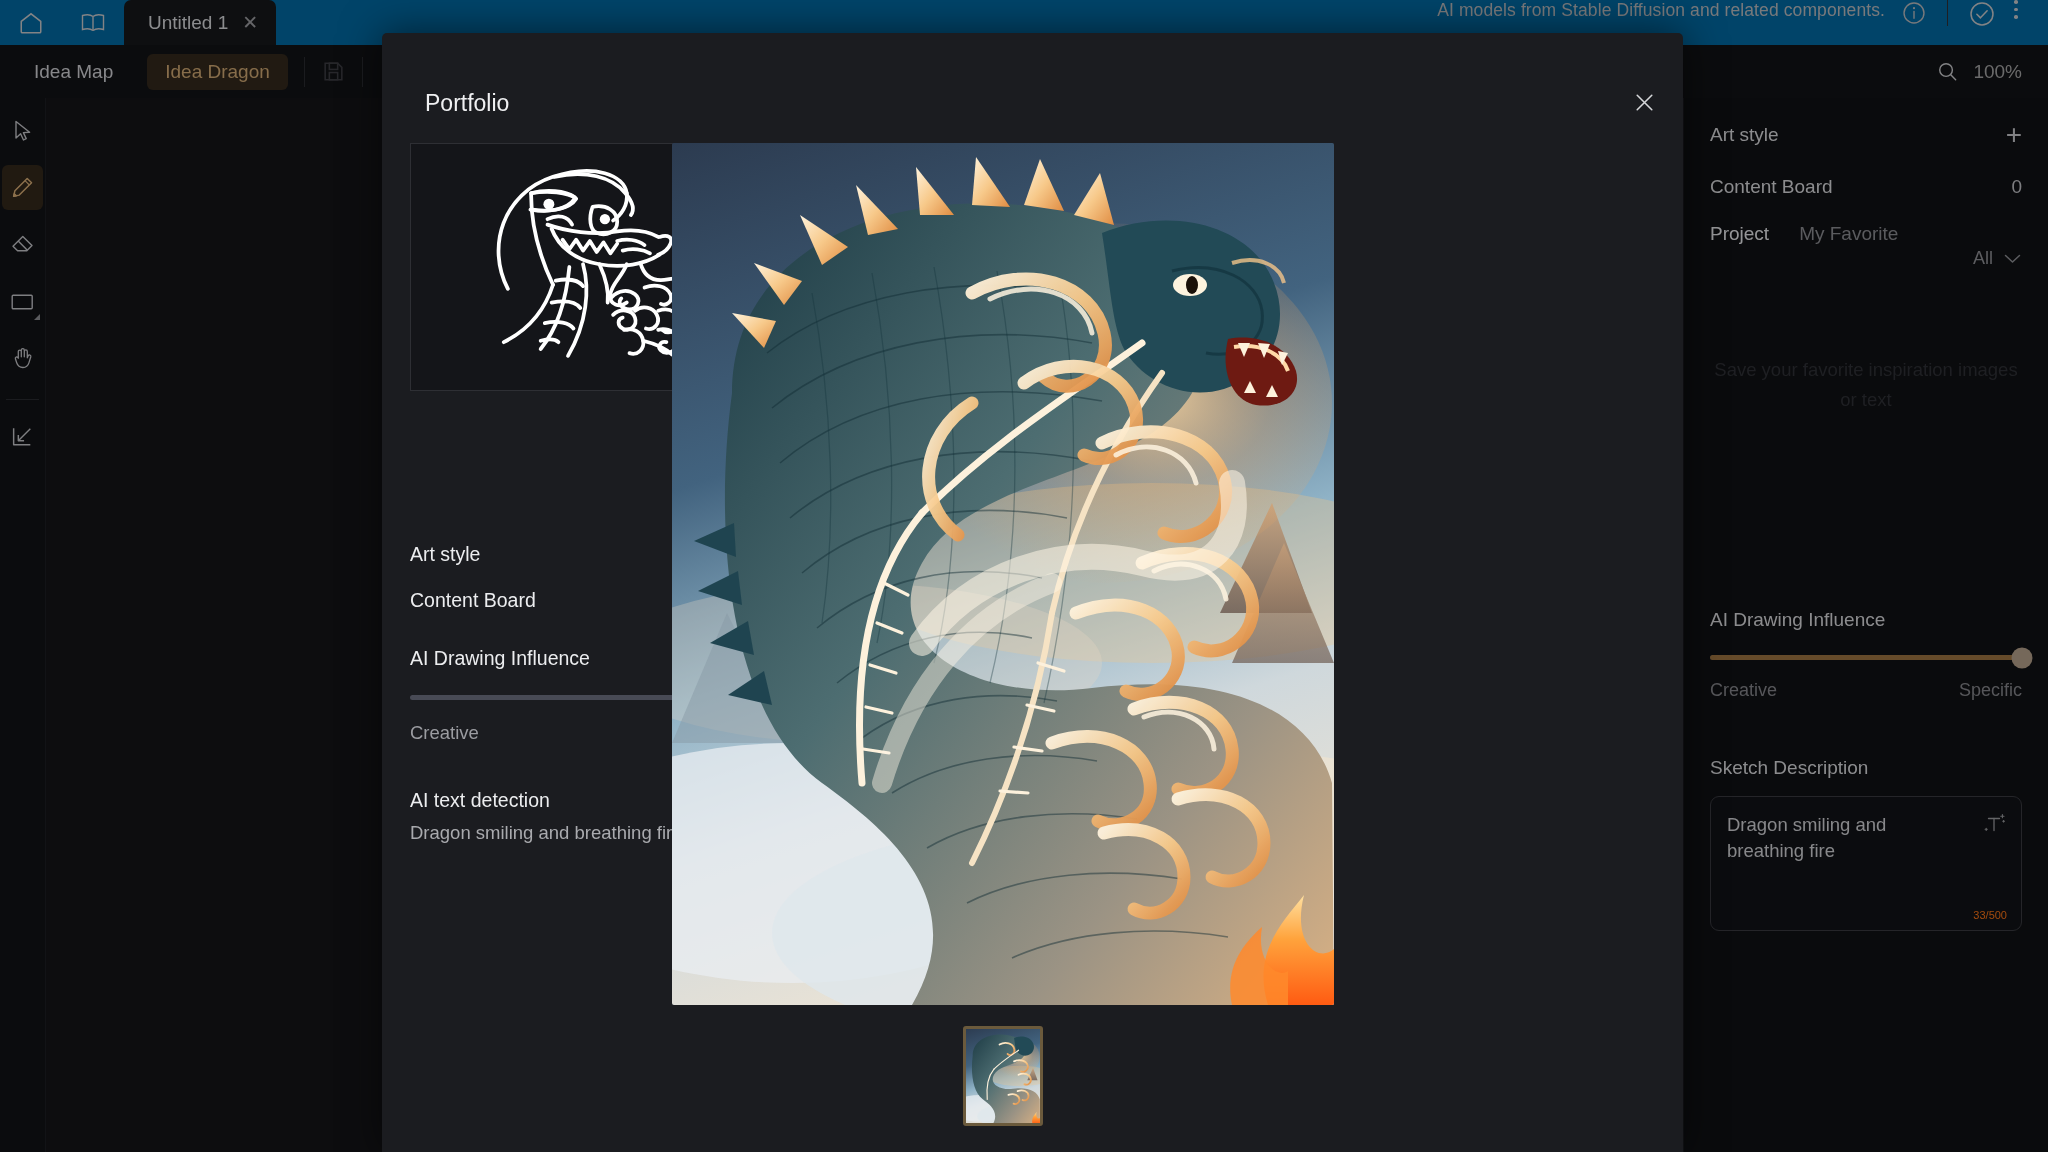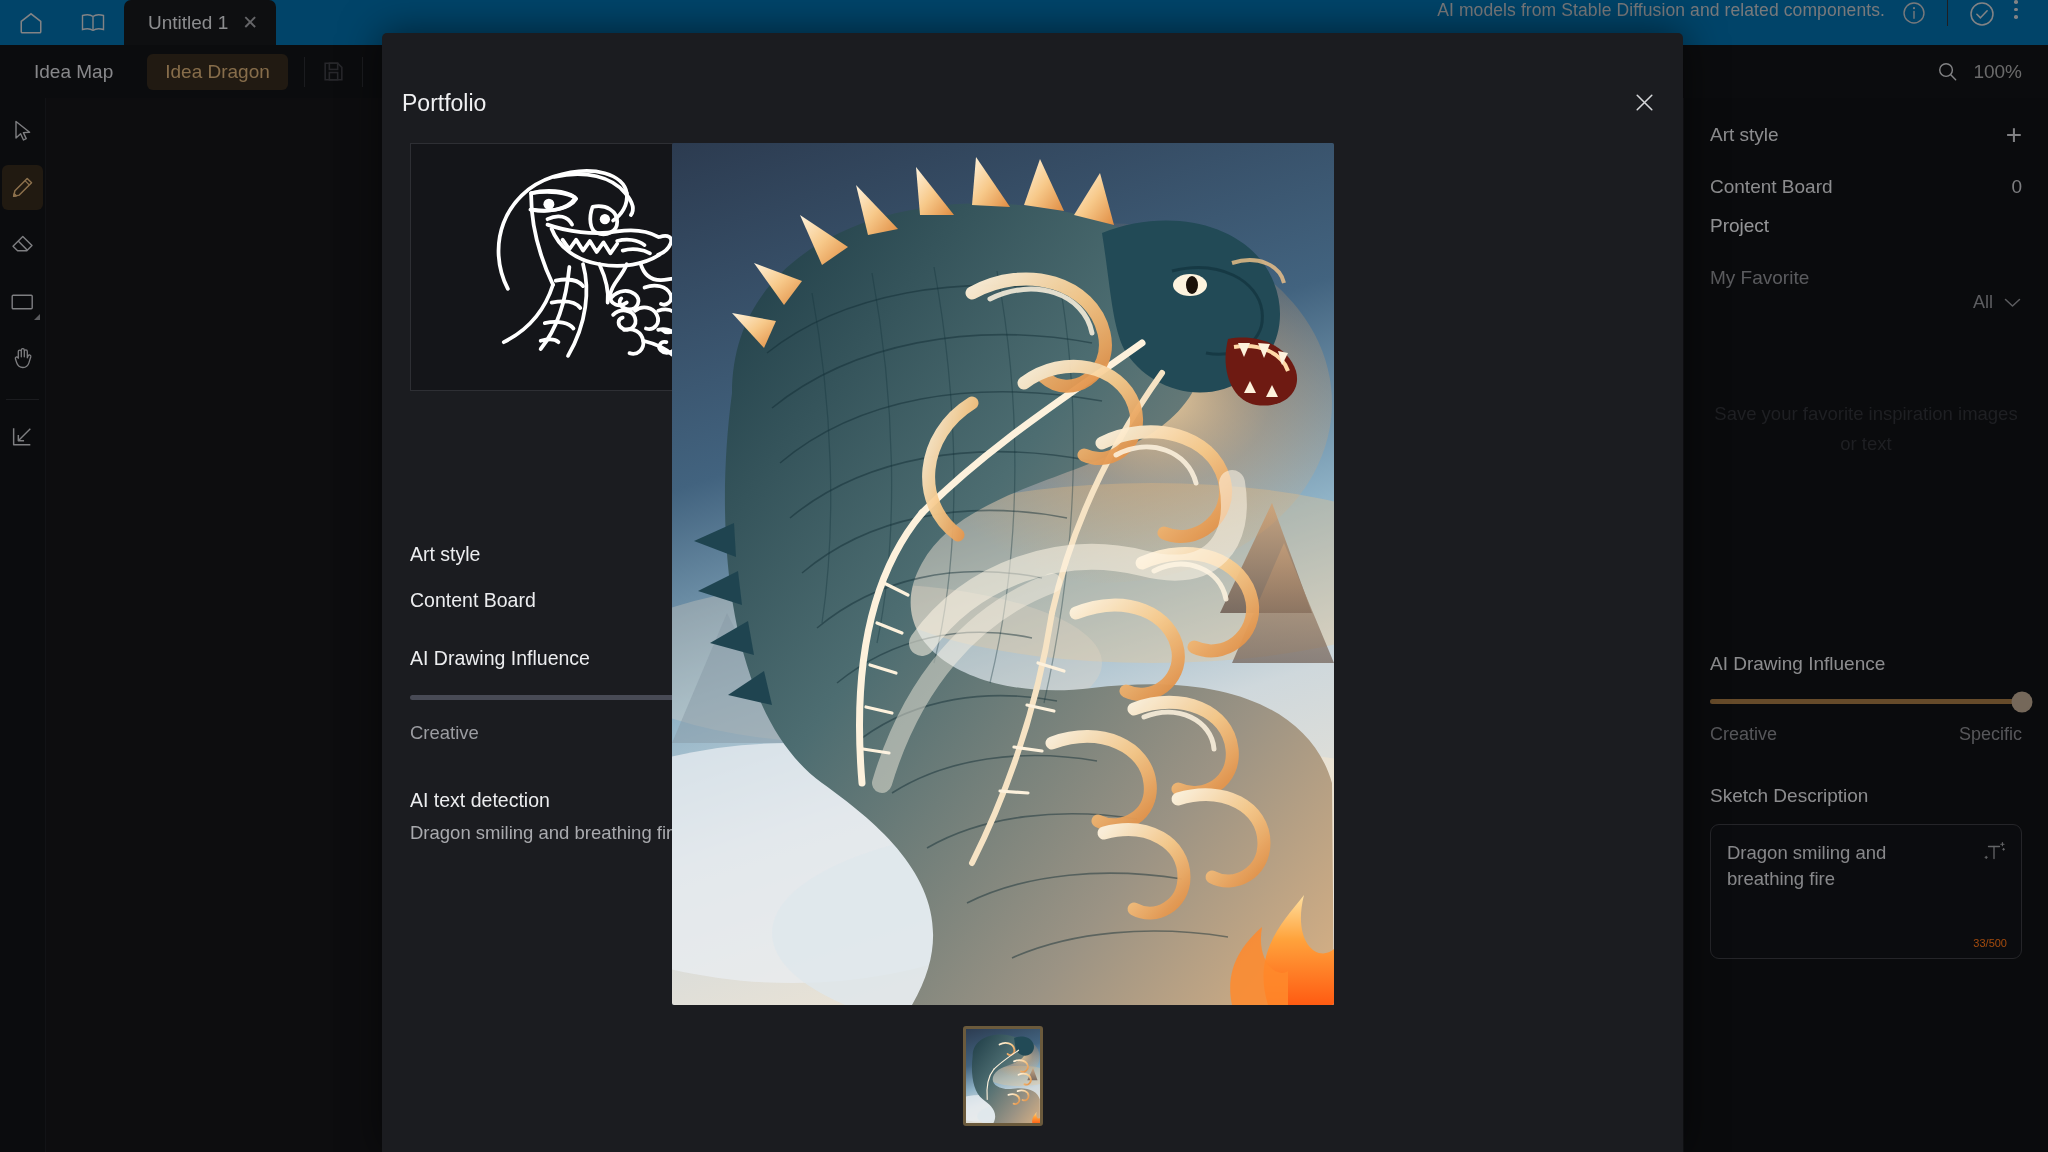--- a/index.html
+++ b/index.html
@@ -102,21 +102,21 @@
   .counter { position:absolute; right:14px; bottom:9px; font-size:11px; color:#f97316; }
   .ticon { position:absolute; right:13px; top:13px; }
 
   
   .overlay { position:absolute; inset:0; background:rgba(0,0,0,0.35); }
   .modal {
     position:absolute; left:382px; top:33px; width:1301px; height:1119px;
     background:#1b1c20; border-radius:5px 5px 0 0;
     box-shadow:0 0 40px rgba(0,0,0,.55);
   }
-  .modal-title { position:absolute; left:20px; top:57px; font-size:23px; color:#f0f0f2; }
+  .modal-title { position:absolute; left:43px; top:57px; font-size:23px; color:#f0f0f2; }
   .modal-close { position:absolute; right:26px; top:57px; font-size:25px; color:#d6d7da; line-height:1; }
 
   .sketch-card {
     position:absolute; left:28px; top:110px; width:357px; height:248px;
     background:#141519; border:1px solid #2e2f34;
   }
   .meta { position:absolute; left:28px; top:510px; width:340px; }
   .meta-row { display:flex; justify-content:space-between; align-items:baseline; }
   .meta-key { font-size:19.5px; color:#ecedef; }
   .meta-val { font-size:19.5px; color:#d3d4d7; }
@@ -256,21 +256,21 @@
     <div class="rp-row" style="margin-top:23px;">
       <span class="rp-label">Art style</span>
       <span class="rp-plus">+</span>
     </div>
 
     <div class="rp-row" style="margin-top:27px;">
       <span class="rp-label">Content Board</span>
       <span class="rp-val">0</span>
     </div>
 
-    <div class="rp-tabs" style="margin-top:17px;flex-direction:column;">
+    <div class="rp-tabs" style="margin-top:25px;">
       <span class="rp-tab active">Project</span>
       <span class="rp-tab">My Favorite</span>
     </div>
 
     <div class="rp-all" style="margin-top:3px;">
       <span>All</span>
       <span>
         <svg width="19" height="13" viewBox="0 0 19 13" fill="none" stroke="#8e8f94" stroke-width="1.5" stroke-linecap="round" stroke-linejoin="round">
           <path d="M2.5 3.5 9.5 10 16.5 3.5"></path>
         </svg>
@@ -285,21 +285,21 @@
         <div class="slider-fill" id="influence-fill" style="width: 100%; background: rgb(157, 116, 65);"></div>
         <div class="slider-knob" id="influence-knob" style="left: 100%; background: rgb(180, 160, 138);"></div>
       </div>
       <div class="cap-row" style="margin-top:20px;">
         <span>Creative</span>
         <span>Specific</span>
       </div>
     </div>
 
 
-    <div style="margin-top:40px;">
+    <div style="margin-top:56px;">
       <div class="rp-label">Sketch Description</div>
       <div class="descbox" style="margin-top:17px;">
         <div class="desctext">Dragon smiling and breathing fire</div>
         <span class="ticon">
           <svg width="27" height="27" viewBox="0 0 27 27" fill="none" stroke="#9a9b9f" stroke-width="1.3" stroke-linecap="round">
             <path d="M7.5 8.5h11"></path>
               <path d="M13 8.5v12"></path>
             <path d="M21.4 4.6v3.2M19.8 6.2h3.2" stroke-width="1.1"></path>
             <path d="M5.2 18.2v2.2M4.1 19.3h2.2" stroke-width="1.1"></path>
             <path d="M22.6 10.4v1.8M21.7 11.3h1.8" stroke-width="1"></path>

